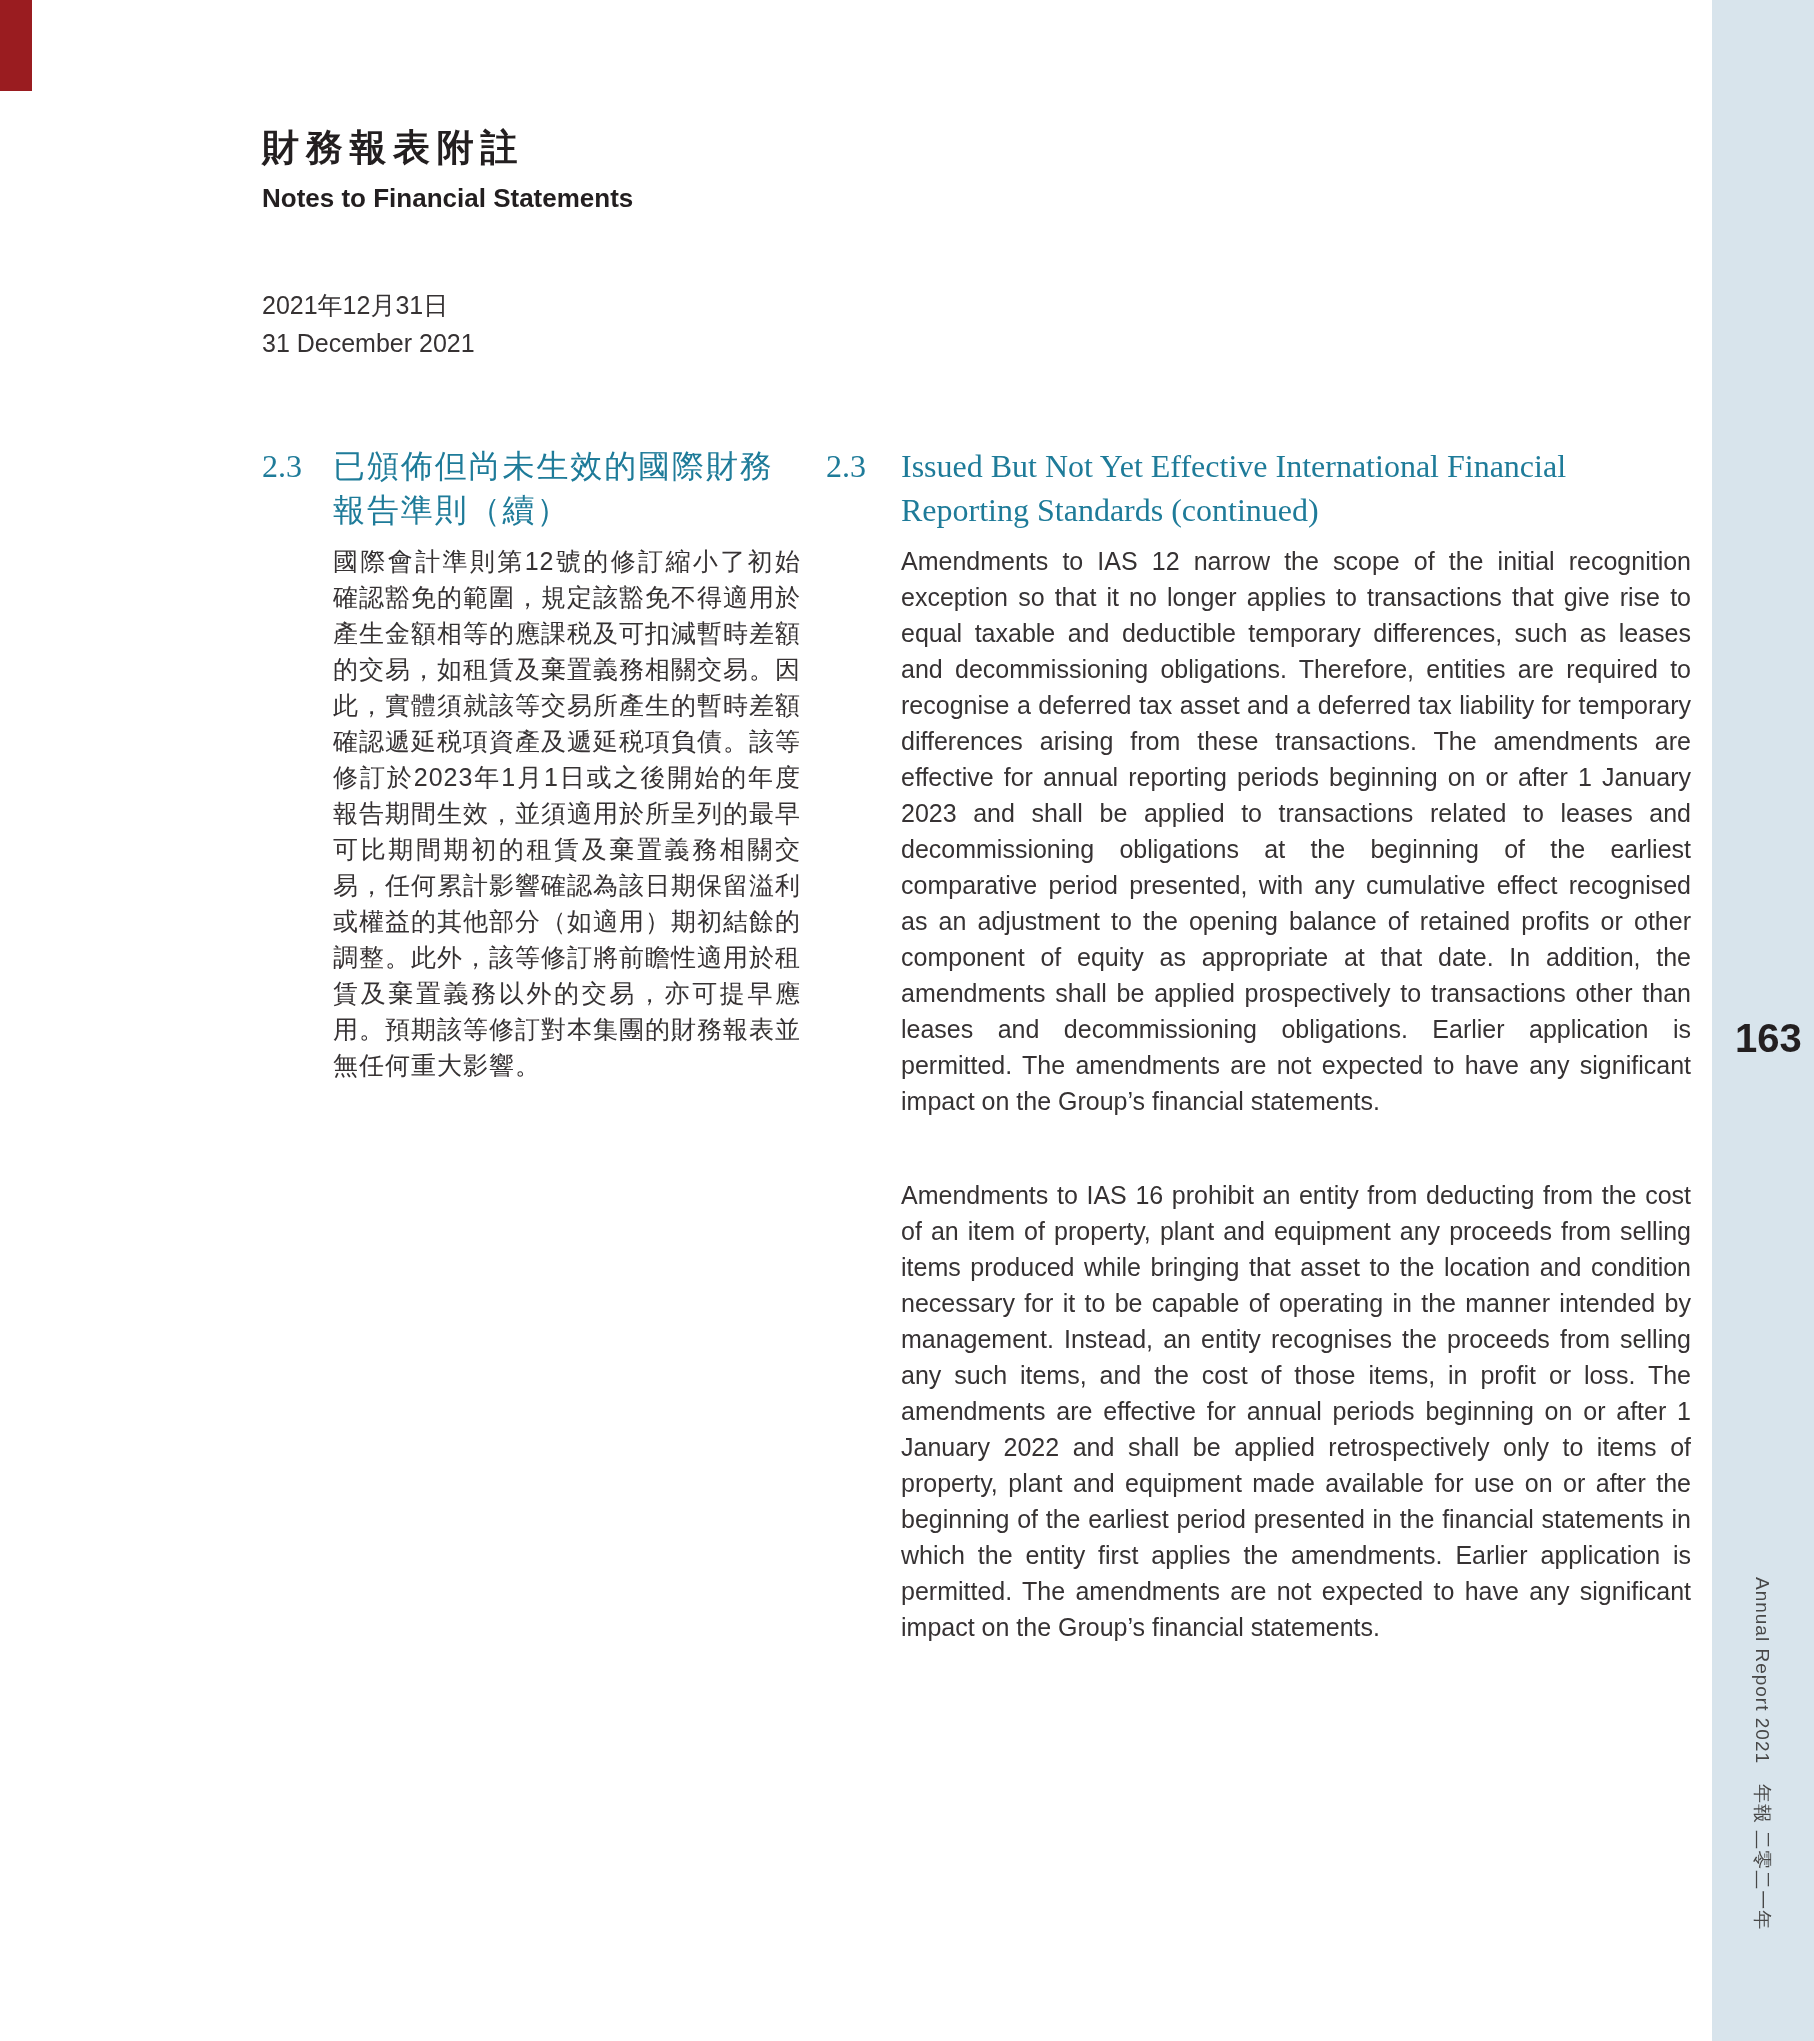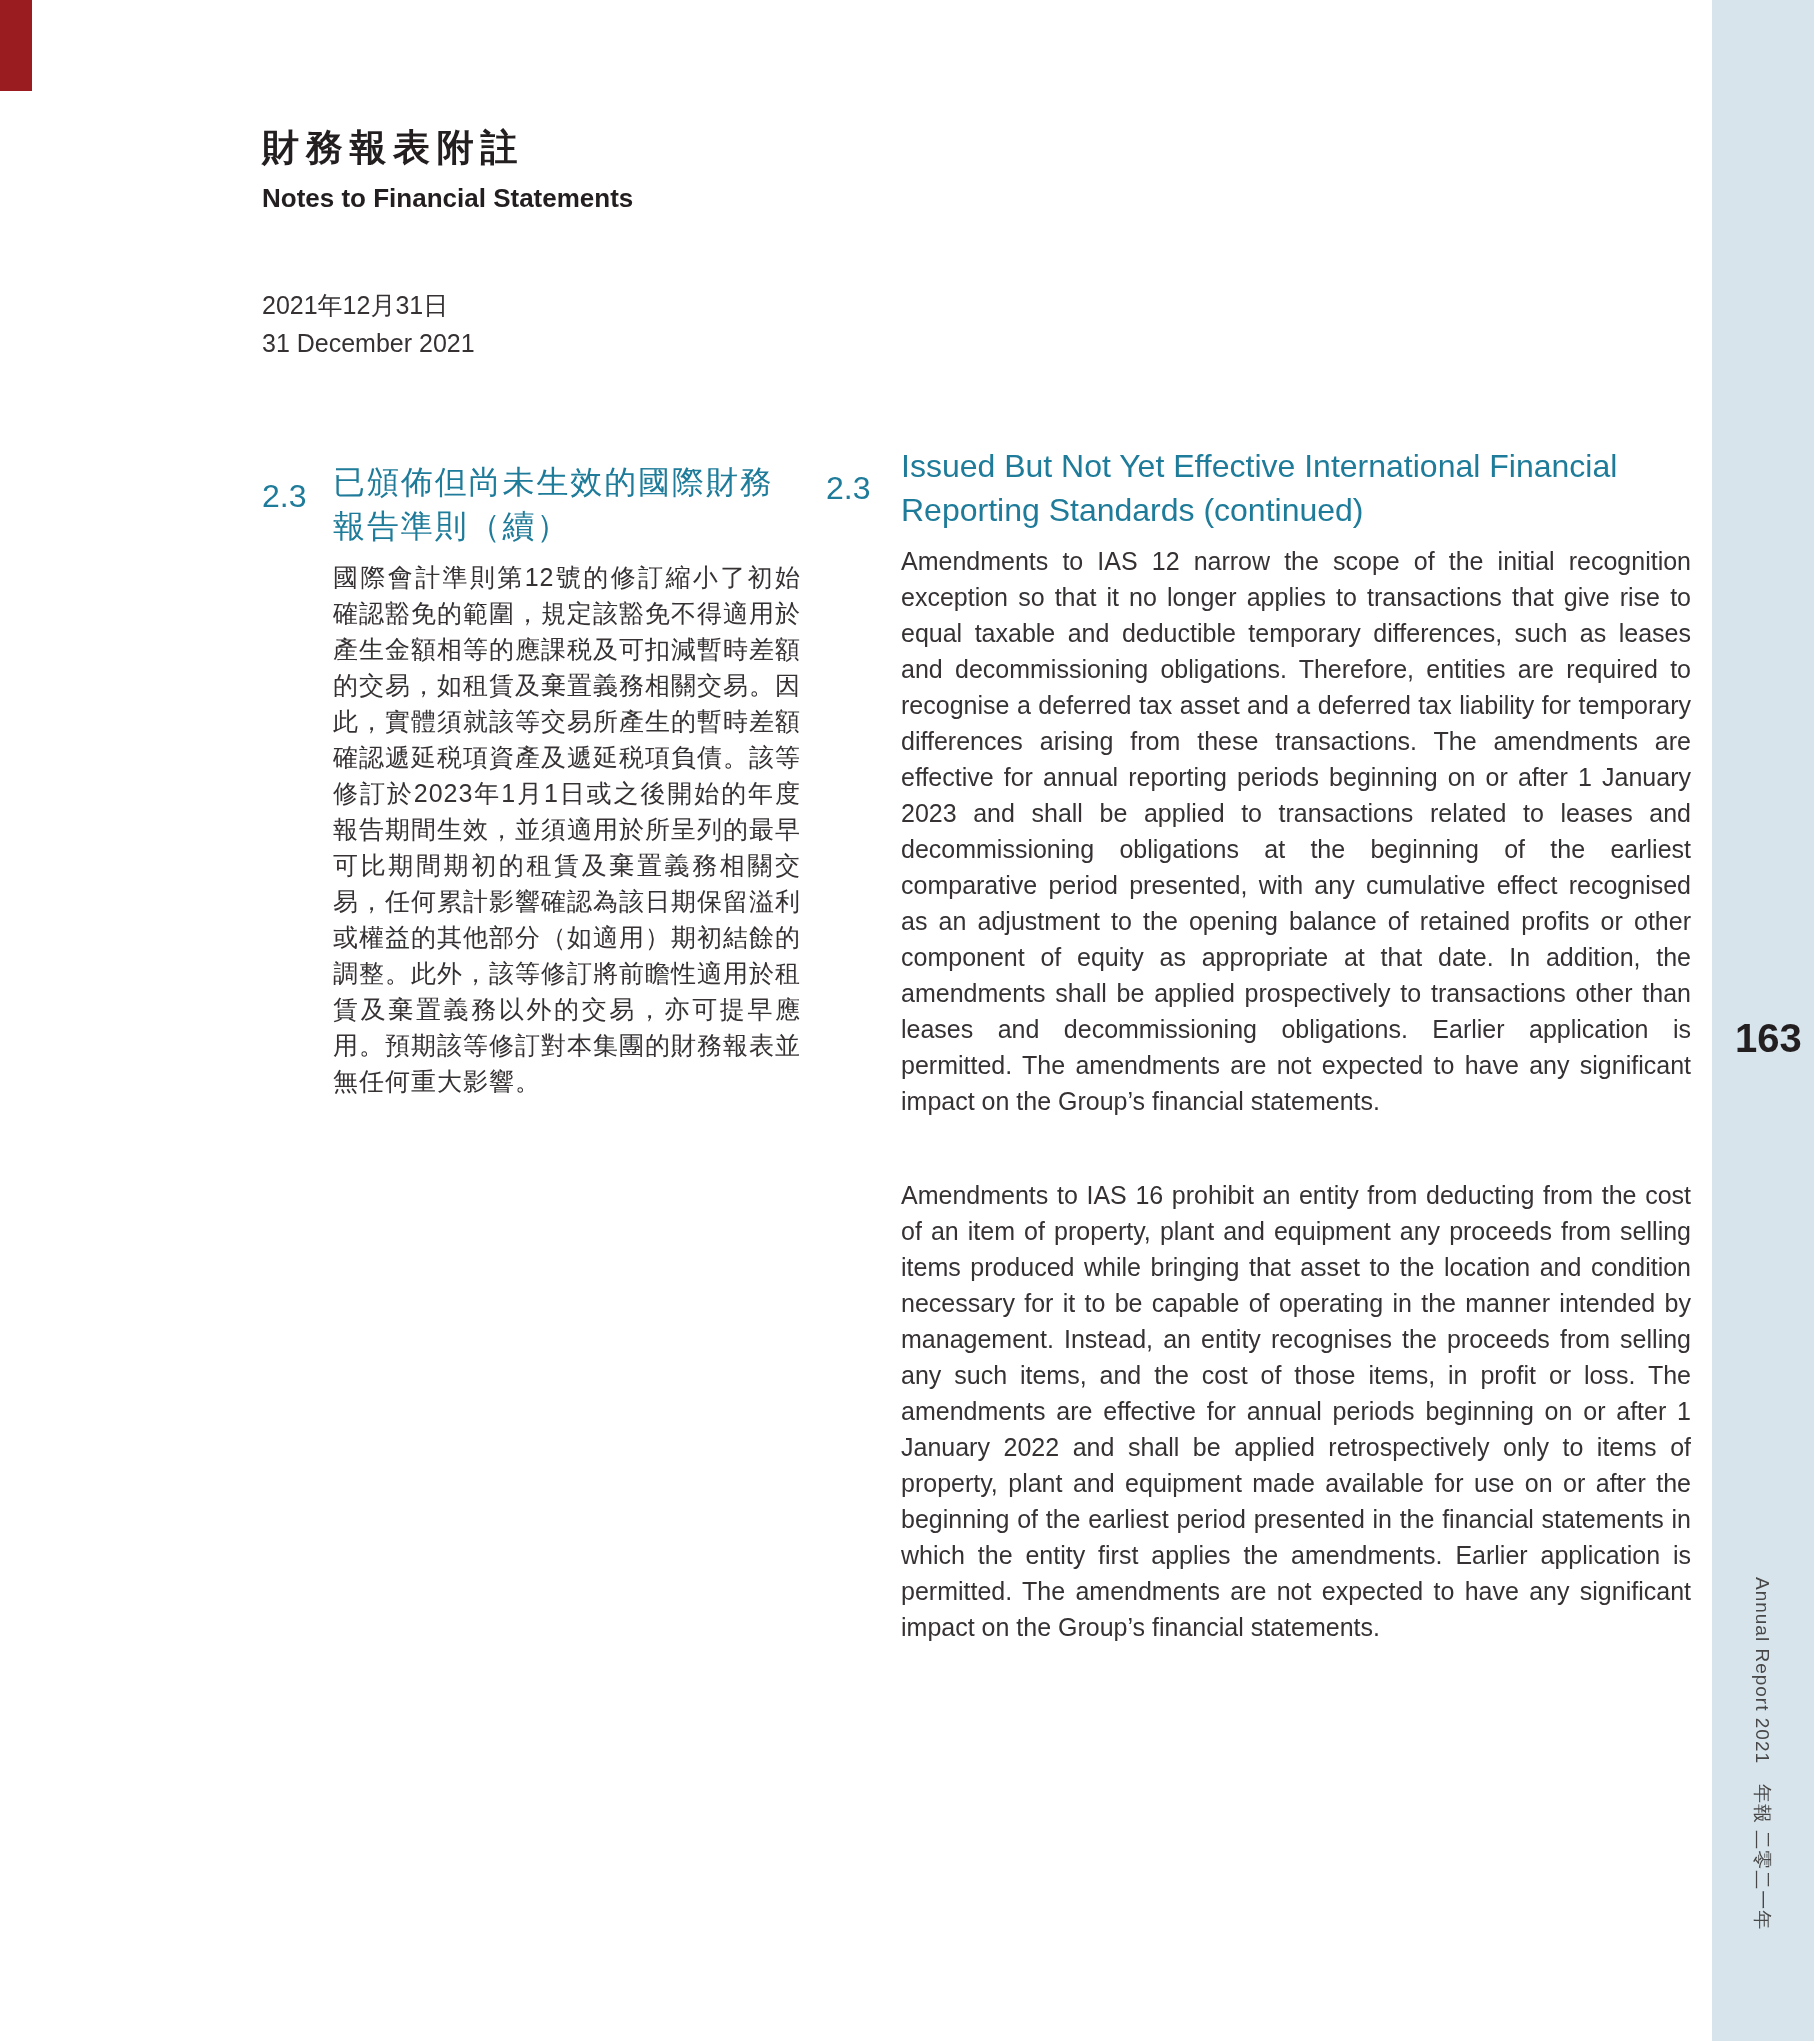--- a/index.html
+++ b/index.html
@@ -33,30 +33,30 @@
     position:absolute;left:262px;top:183px;
     font-weight:bold;font-size:26px;color:var(--heading_black);
   }
   .date-block{
     position:absolute;left:262px;top:286px;
     font-size:25px;line-height:38px;color:var(--text_dark);
   }
   .col{position:absolute;top:444px;}
   .col-zh{left:262px;width:539px;}
   .col-en{left:826px;width:865px;}
-  .section-head{display:flex;align-items:center;}
+  .section-head{display:flex;align-items:flex-start;font-family:Liberation Serif, serif;}
   .sec-num{
     flex:none;color:var(--accent_teal);font-size:32px;line-height:44px;
   }
   .col-zh .sec-num{width:71px;}
   .col-en .sec-num{width:75px;}
   .sec-heading{
     flex:1;color:var(--accent_teal);font-size:32px;line-height:44px;
   }
-  .col-zh .sec-heading{max-width:452px;letter-spacing:1.9px;margin-top:16px;}
+  .col-zh .sec-heading{max-width:452px;letter-spacing:1.9px;}
   .body-text{
     margin-top:10.6px;
     font-size:25px;line-height:36px;
     text-align:justify;color:var(--text_dark);
   }
   .col-zh .body-text{
     margin-left:71px;width:468px;
     text-justify:inter-character;letter-spacing:1px;
   }
   .col-en .body-text{

